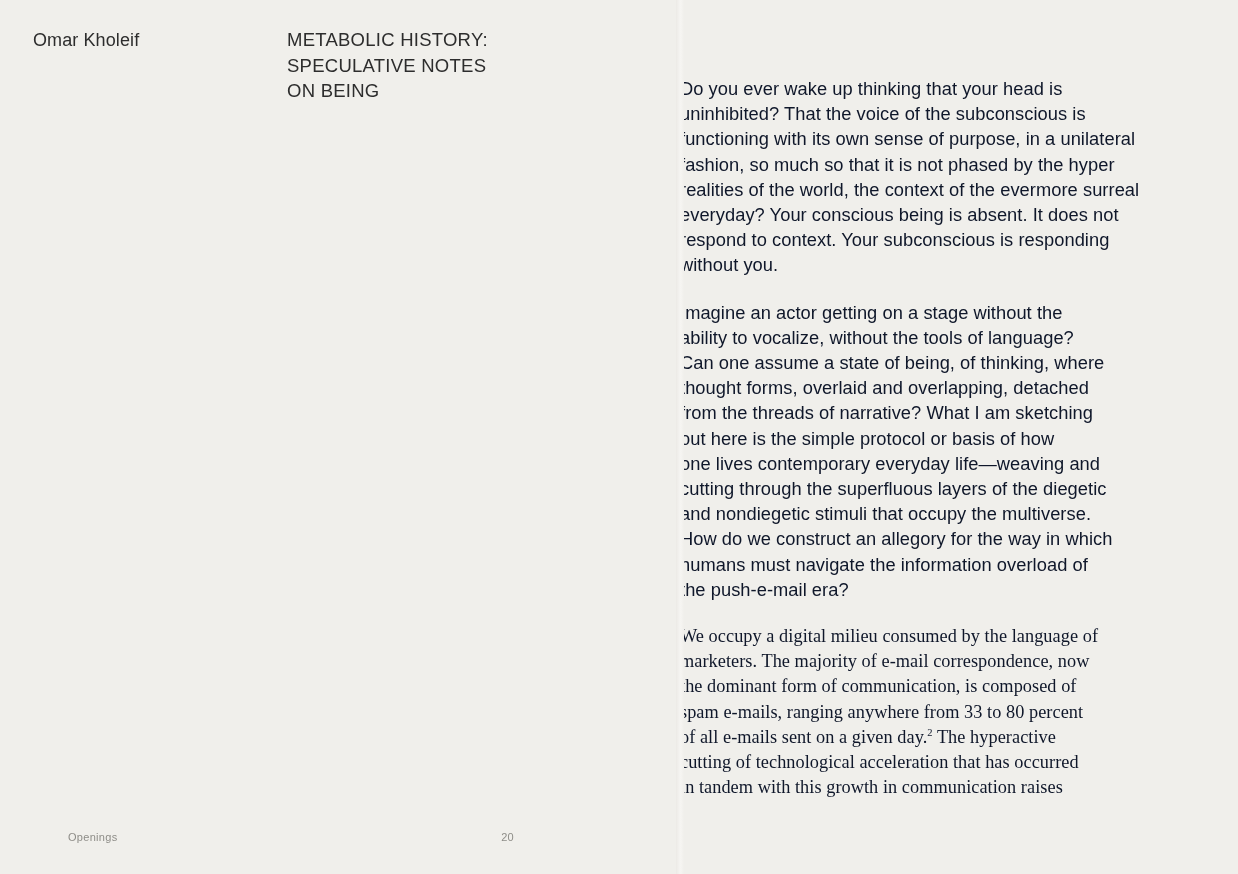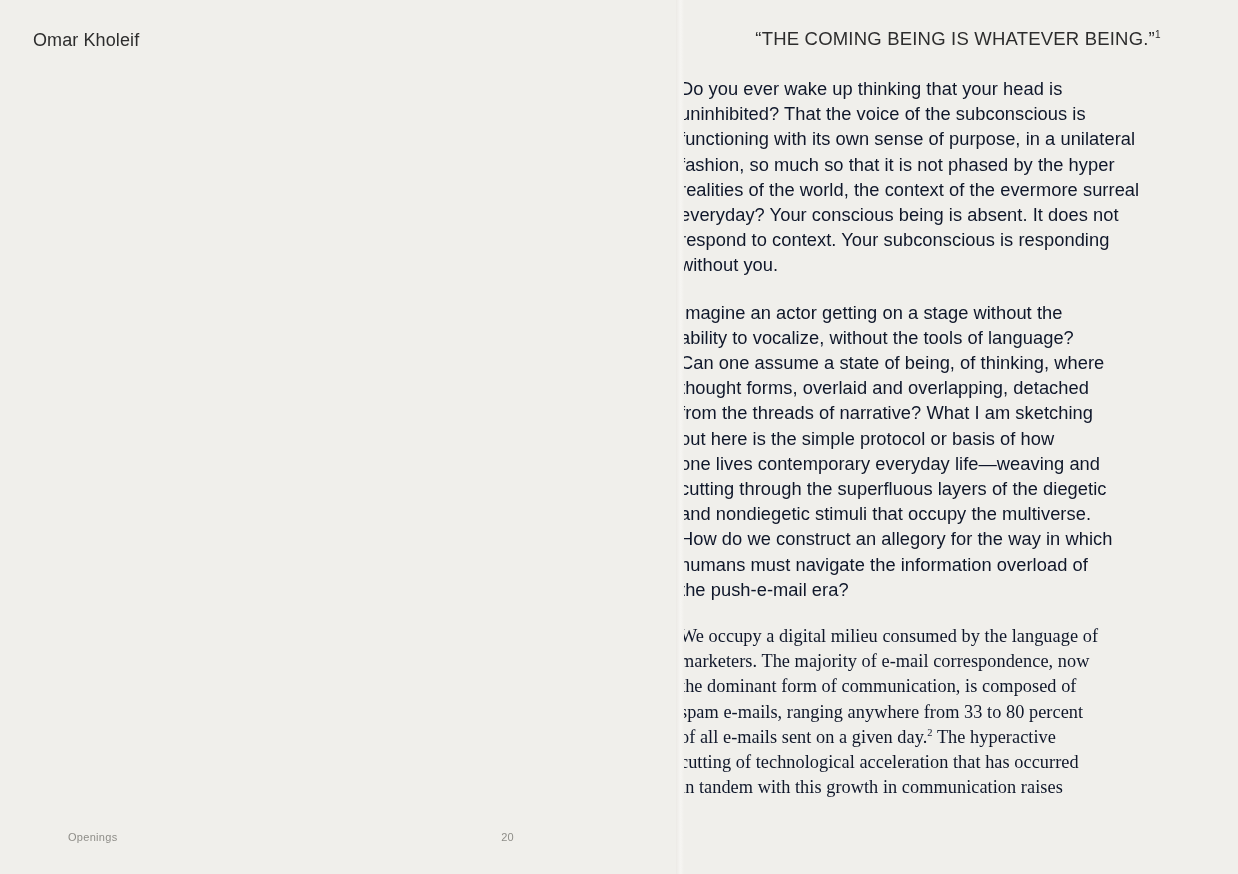--- a/index.html
+++ b/index.html
@@ -125,32 +125,32 @@
 </style>
 </head>
 <body>
 
 <div class="spread">
 
   <div class="page page-left">
 
     <div class="author-line">Omar Kholeif</div>
 
+    <div class="essay-title">METABOLIC HISTORY:
+SPECULATIVE NOTES
+ON BEING</div>
 
     <div class="footer footer-left">
       <span>Openings</span>
       <span>20</span>
     </div>
   </div>
 
   <div class="page page-right">
 
-    <div class="pull-quote">
-      <span>“THE COMING BEING IS WHATEVER BEING.”</span><sup>1</sup>
-    </div>
 
     <div class="body-copy">
 
       <p>Do you ever wake up thinking that your head is
 uninhibited? That the voice of the subconscious is
 functioning with its own sense of purpose, in a unilateral
 fashion, so much so that it is not phased by the hyper
 realities of the world, the context of the evermore surreal
 everyday? Your conscious being is absent. It does not
 respond to context. Your subconscious is responding

